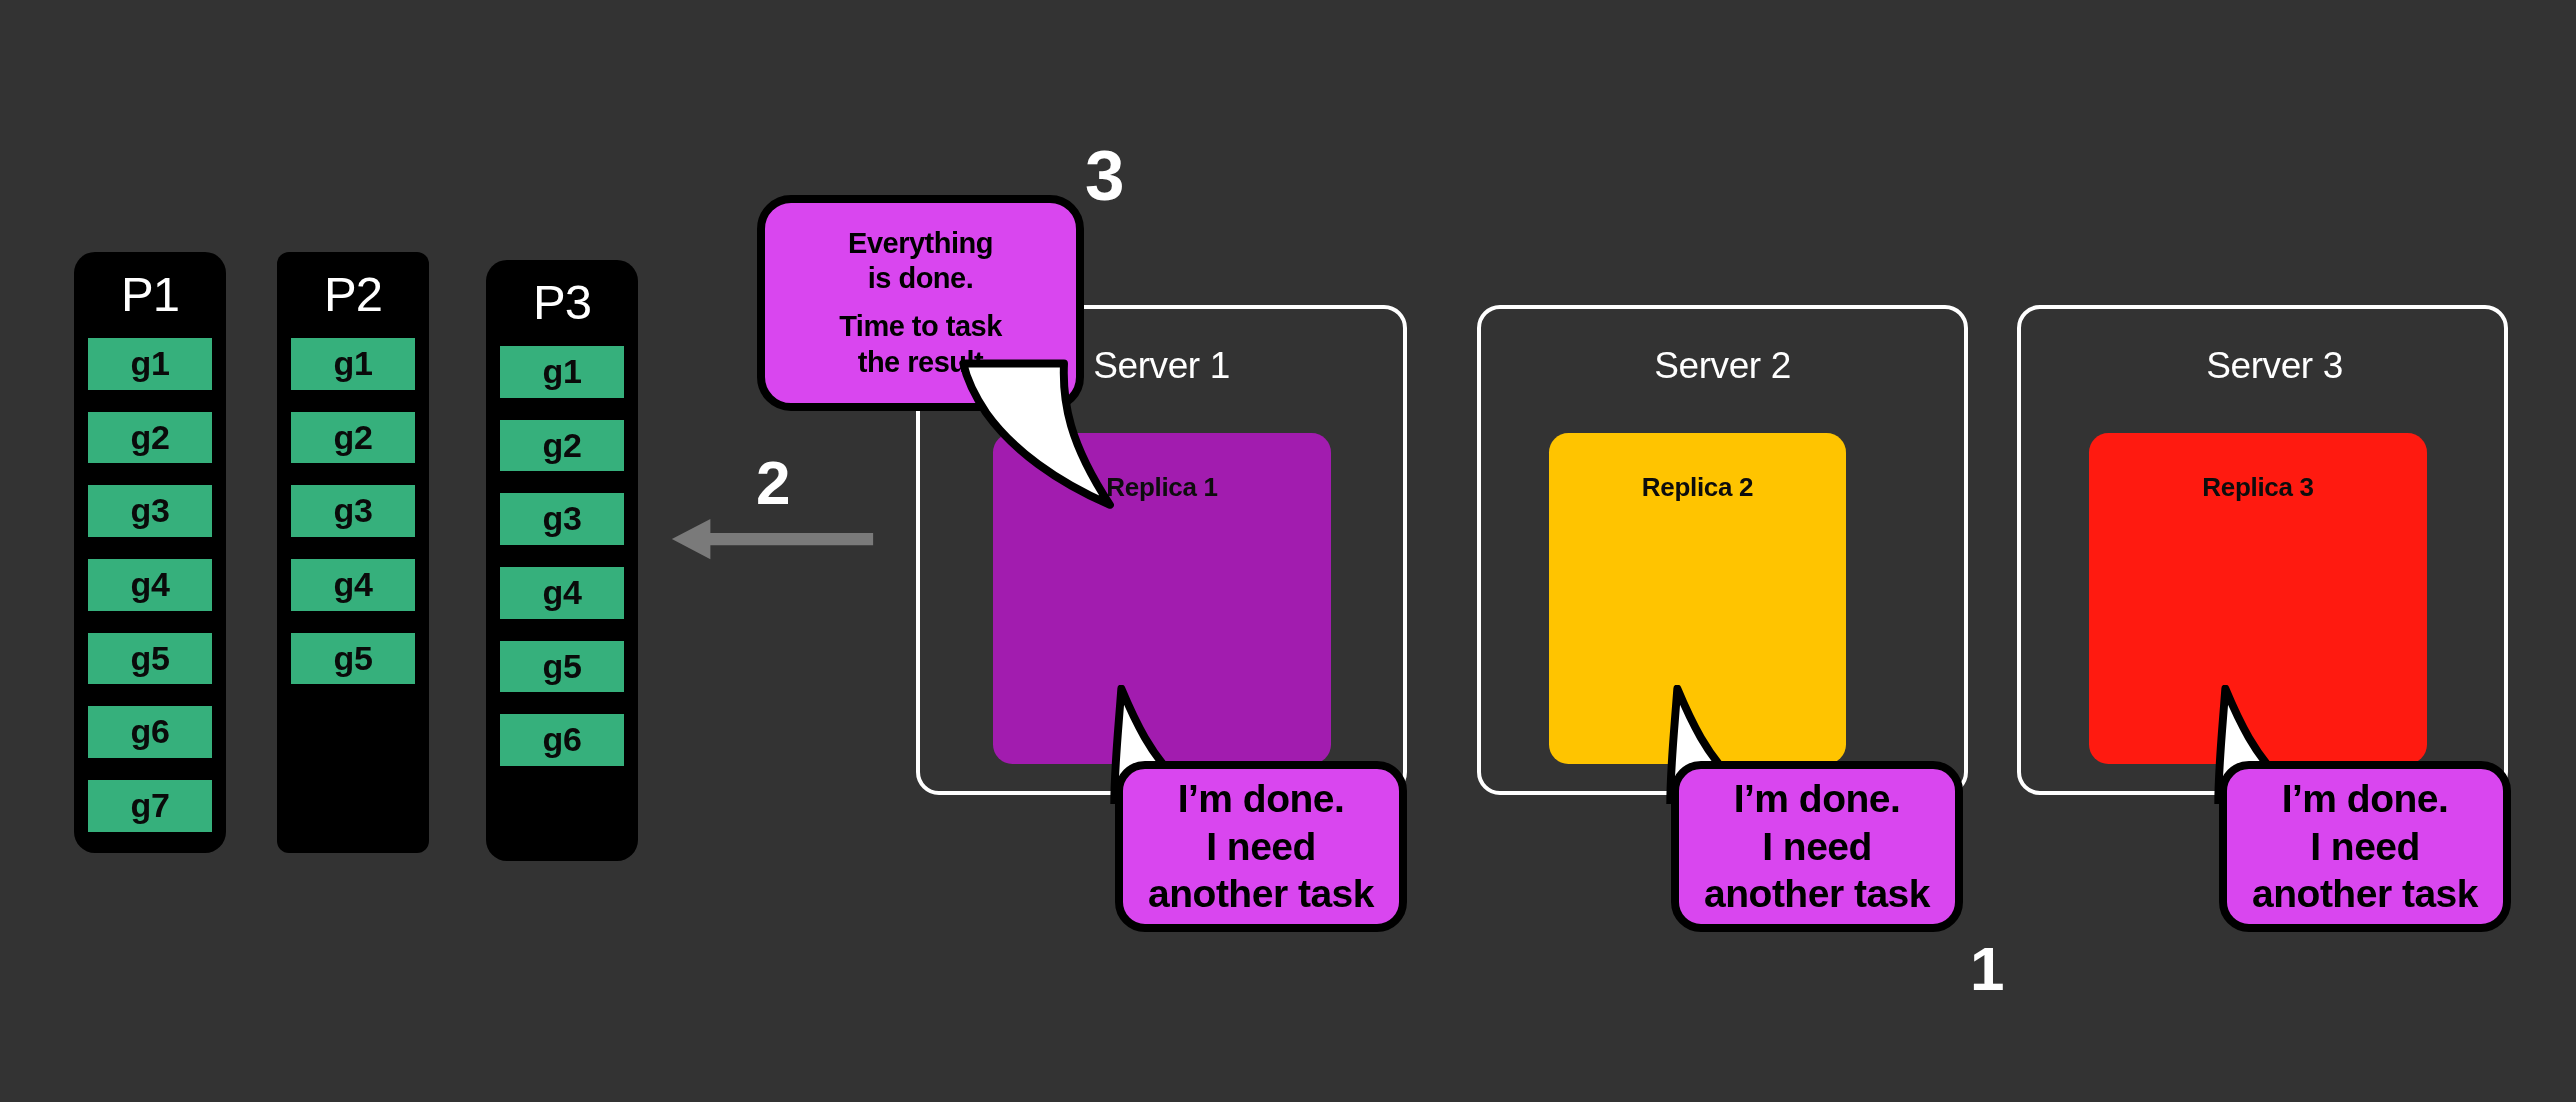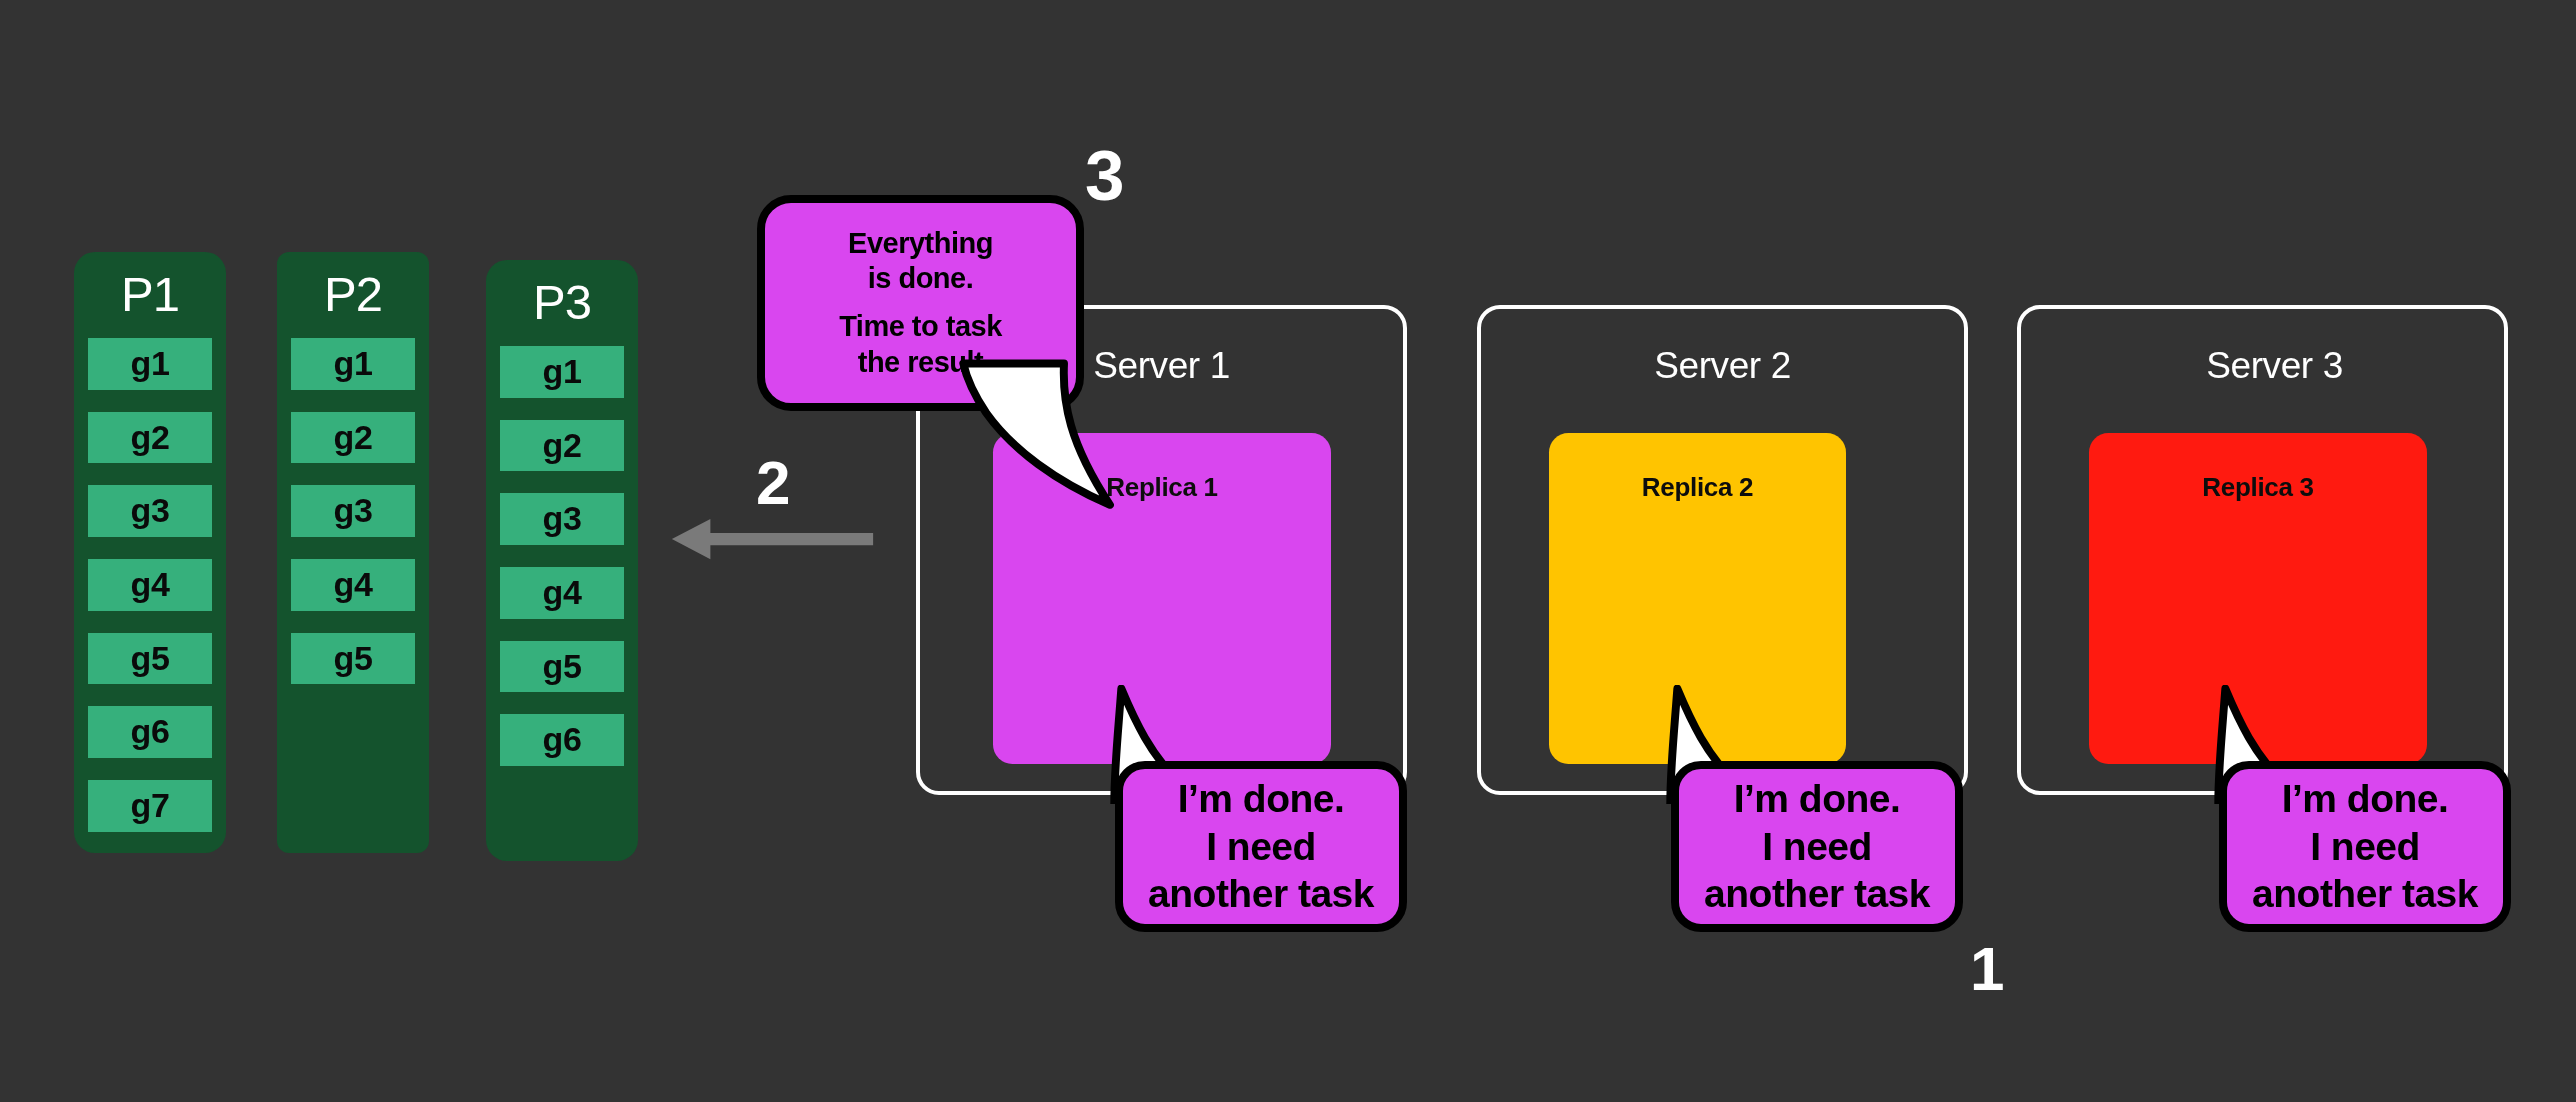--- a/index.html
+++ b/index.html
@@ -13,21 +13,21 @@
     height: 1102px;
     background: #333333;
     overflow: hidden;
     font-family: "Liberation Sans", sans-serif;
   }
 
   
   .partition {
     position: absolute;
     width: 152px;
-    background: #14532d;
+    background: #000000;
     border-radius: 21px;
     box-sizing: border-box;
     padding: 12.4px 14px 21px 14px;
     display: flex;
     flex-direction: column;
     align-items: center;
   }
   .partition-title {
     color: #ffffff;
     font-size: 49px;
@@ -177,21 +177,21 @@
   <div class="arrow-wrap" style="left:671px; top:518px; width:203px; height:42px;">
     <svg width="203" height="42" viewBox="0 0 230 48" xmlns="http://www.w3.org/2000/svg">
       <path d="M 0 24 L 44 1 L 44 17 L 230 17 L 230 31 L 44 31 L 44 47 Z" fill="#7a7a7a"></path>
     </svg>
   </div>
 
   <div class="step-num" style="left:1085px; top:140px; font-size:71px;">3</div>
 
   <div class="server-box" style="left:916px; top:305px; width:491px; height:490px;"></div>
   <div class="server-title" style="left:916px; top:347px; width:491px;">Server 1</div>
-  <div class="replica" style="left:993px; top:433px; width:338px; height:331px; background:#d946ef;">
+  <div class="replica" style="left:993px; top:433px; width:338px; height:331px; background:#a21caf;">
     <div class="replica-label">Replica 1</div>
   </div>
 
   <div class="tail" style="left:1109px; top:685px; width:141px; height:119px;">
     <svg width="141" height="119" viewBox="0 0 160 135" xmlns="http://www.w3.org/2000/svg">
       <path d="M 14 4 C 34 52, 48 74, 66 96 C 90 122, 120 128, 158 128 L 158 135 L 6 135 C 6 95, 10 58, 14 4 Z" fill="#ffffff" stroke="#000000" stroke-width="9" stroke-linejoin="round"></path>
     </svg>
   </div>
 
   <div class="bubble bubble-bottom" style="left:1115px; top:761px; width:292px; height:171px;">

